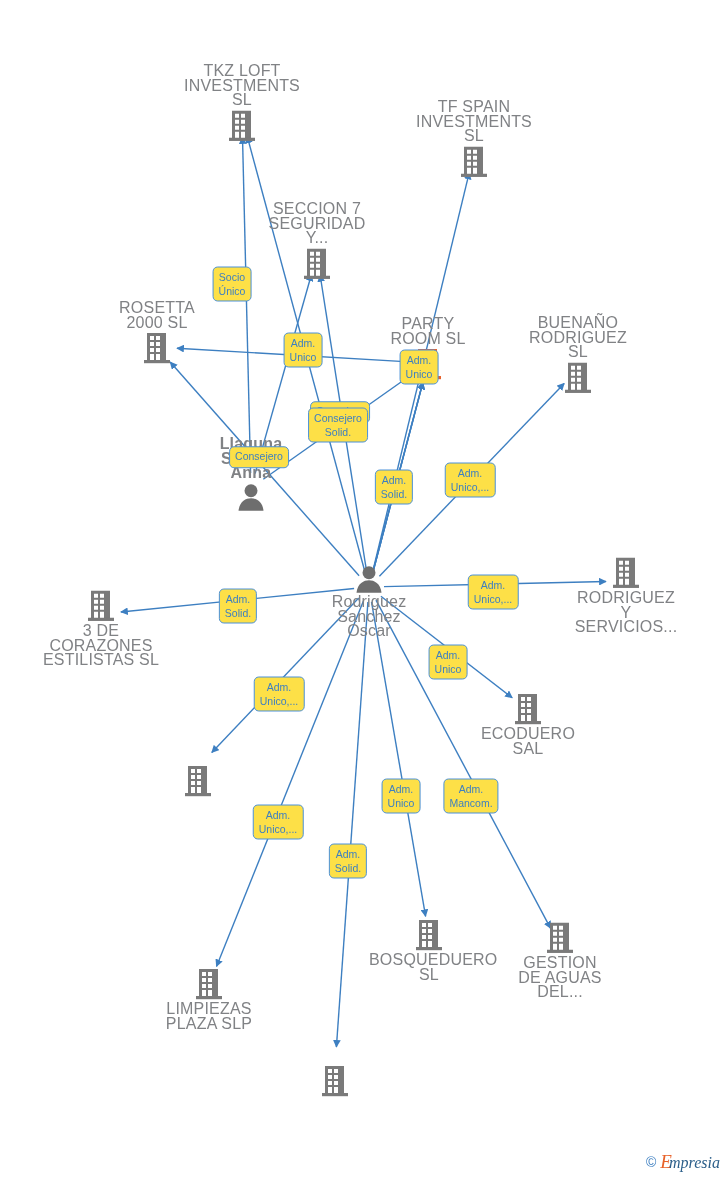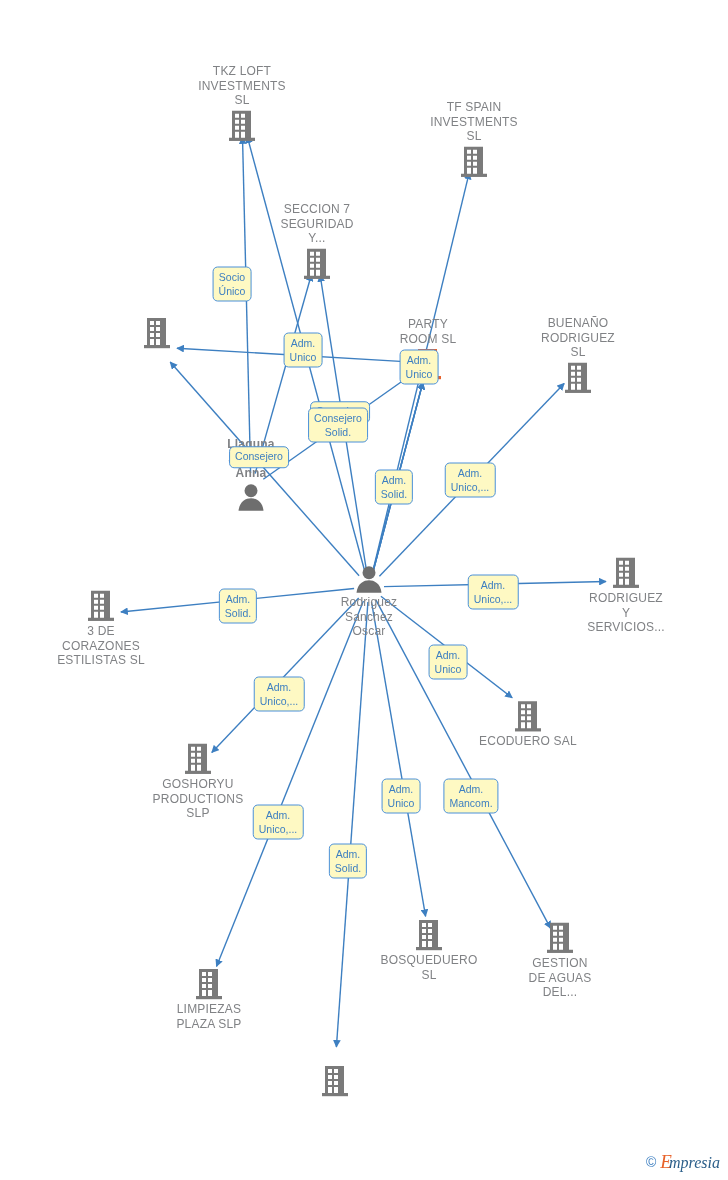--- a/index.html
+++ b/index.html
@@ -23,41 +23,41 @@
     height: 1180px;
     pointer-events: none;
   }
   .node {
     position: absolute;
     transform: translate(-50%, -50%);
     text-align: center;
     width: 120px;
   }
   .node-label {
-    font-size: 12px;
+    font-size: 16px;
     line-height: 14.5px;
     color: #808285;
     letter-spacing: 0.2px;
     white-space: pre-line;
   }
   .node-icon {
     display: block;
     margin: 0 auto;
   }
   .company .node-icon { color: #7a7a7a; }
   .company-hl .node-icon { color: #e8622a; }
   .person .node-icon { color: #6e6e6e; }
   .label-top .node-label { margin-bottom: 1px; }
   .label-bottom .node-label { margin-top: 1px; }
   .edge-box {
     position: absolute;
     transform: translate(-50%, -50%);
     border: 1.3px solid #4a90d9;
     border-radius: 5px;
-    background: #fef9c3;
+    background: #fde047;
     color: #3d7fc1;
     font-size: 10.5px;
     line-height: 13.5px;
     text-align: center;
     padding: 3px 5px;
     white-space: pre-line;
     box-sizing: border-box;
   }
   .watermark {
     position: absolute;
@@ -160,21 +160,22 @@
               <rect x="8" y="5" width="4" height="4"></rect>
               <rect x="14" y="5" width="4" height="4"></rect>
               <rect x="8" y="11" width="4" height="4"></rect>
               <rect x="14" y="11" width="4" height="4"></rect>
               <rect x="8" y="17" width="4" height="4"></rect>
               <rect x="14" y="17" width="4" height="4"></rect>
               <rect x="8" y="23" width="4" height="6"></rect>
               <rect x="14" y="23" width="4" height="6"></rect>
             </g>
           </svg></span></div>
-      <div class="node company label-top" style="left: 157px; top: 333px;"><span><svg class="node-icon" width="30" height="34" viewBox="0 0 30 34" aria-hidden="true">
+      <div class="node company label-top" style="left: 157px; top: 333px;"><div class="node-label">ROSETTA
+2000  SL</div><span><svg class="node-icon" width="30" height="34" viewBox="0 0 30 34" aria-hidden="true">
             <rect x="5" y="2" width="19" height="28" fill="#7a7a7a"></rect>
             <rect x="2" y="29" width="26" height="3.2" fill="#7a7a7a"></rect>
             <g fill="#ffffff">
               <rect x="8" y="5" width="4" height="4"></rect>
               <rect x="14" y="5" width="4" height="4"></rect>
               <rect x="8" y="11" width="4" height="4"></rect>
               <rect x="14" y="11" width="4" height="4"></rect>
               <rect x="8" y="17" width="4" height="4"></rect>
               <rect x="14" y="17" width="4" height="4"></rect>
               <rect x="8" y="23" width="4" height="6"></rect>
@@ -276,23 +277,21 @@
             <g fill="#ffffff">
               <rect x="8" y="5" width="4" height="4"></rect>
               <rect x="14" y="5" width="4" height="4"></rect>
               <rect x="8" y="11" width="4" height="4"></rect>
               <rect x="14" y="11" width="4" height="4"></rect>
               <rect x="8" y="17" width="4" height="4"></rect>
               <rect x="14" y="17" width="4" height="4"></rect>
               <rect x="8" y="23" width="4" height="6"></rect>
               <rect x="14" y="23" width="4" height="6"></rect>
             </g>
-          </svg></span><div class="node-label">GOSHORYU
-PRODUCTIONS
-SLP</div></div>
+          </svg></span></div>
       <div class="node company label-bottom" style="left: 429px; top: 950px;"><span><svg class="node-icon" width="30" height="34" viewBox="0 0 30 34" aria-hidden="true">
             <rect x="5" y="2" width="19" height="28" fill="#7a7a7a"></rect>
             <rect x="2" y="29" width="26" height="3.2" fill="#7a7a7a"></rect>
             <g fill="#ffffff">
               <rect x="8" y="5" width="4" height="4"></rect>
               <rect x="14" y="5" width="4" height="4"></rect>
               <rect x="8" y="11" width="4" height="4"></rect>
               <rect x="14" y="11" width="4" height="4"></rect>
               <rect x="8" y="17" width="4" height="4"></rect>
               <rect x="14" y="17" width="4" height="4"></rect>

